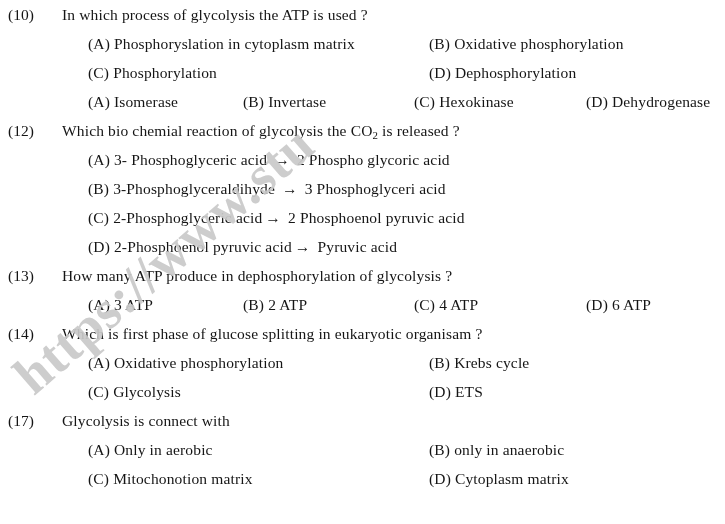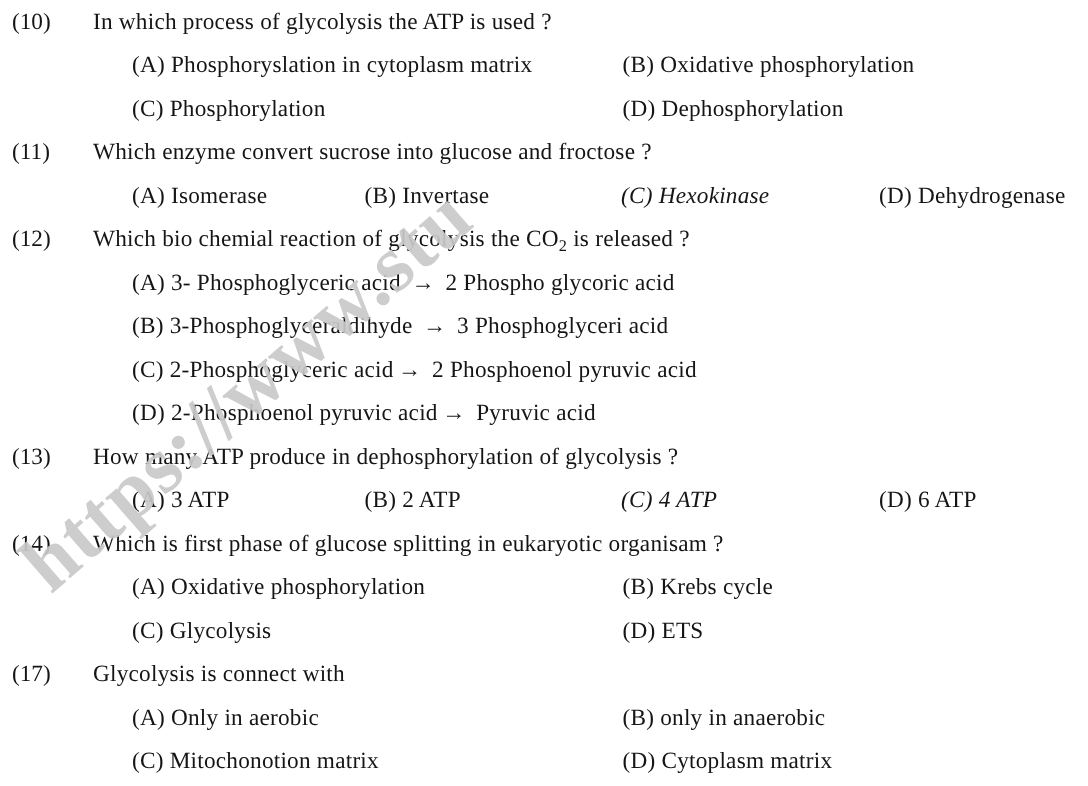--- a/index.html
+++ b/index.html
@@ -91,23 +91,23 @@
   .opt {
     position: absolute;
     top: 0;
     font-size: 15.5px;
     line-height: 29px;
     letter-spacing: 0.15px;
   }
 
   
   .col-a  { left: 88px;  }
-  .col-b2 { left: 415px; }   
+  .col-b2 { left: 429px; }   
   .col-b4 { left: 243px; }   
-  .col-c4 { left: 414px; font-style: italic; }
+  .col-c4 { left: 414px; }
   .col-d4 { left: 586px; }
 
   .lbl { margin-right: 4px; }
 
   .arrow { padding: 0 3px; }
 
   sub {
     font-size: 70%;
     vertical-align: -0.28em;
   }
@@ -128,24 +128,20 @@
         <span class="opt col-a"><span class="lbl">(A)</span><span>Phosphoryslation in cytoplasm matrix</span></span>
         <span class="opt col-b2"><span class="lbl">(B)</span><span>Oxidative phosphorylation</span></span>
       </div>
       <div class="optrow">
         <span class="opt col-b2"><span class="lbl">(D)</span><span>Dephosphorylation</span></span>
         <span class="opt col-a"><span class="lbl">(C)</span><span>Phosphorylation</span></span>
       </div>
     </div>
 
     <div class="qblock">
-      <div class="qline">
-        <span class="qnum">(11)</span>
-        <span class="qtext">Which enzyme convert sucrose into glucose and froctose ?</span>
-      </div>
       <div class="optrow">
         <span class="opt col-a"><span class="lbl">(A)</span><span>Isomerase</span></span>
         <span class="opt col-b4"><span class="lbl">(B)</span><span>Invertase</span></span>
         <span class="opt col-c4"><span class="lbl">(C)</span><span>Hexokinase</span></span>
         <span class="opt col-d4"><span class="lbl">(D)</span><span>Dehydrogenase</span></span>
       </div>
     </div>
 
     <div class="qblock">
       <div class="qline">

